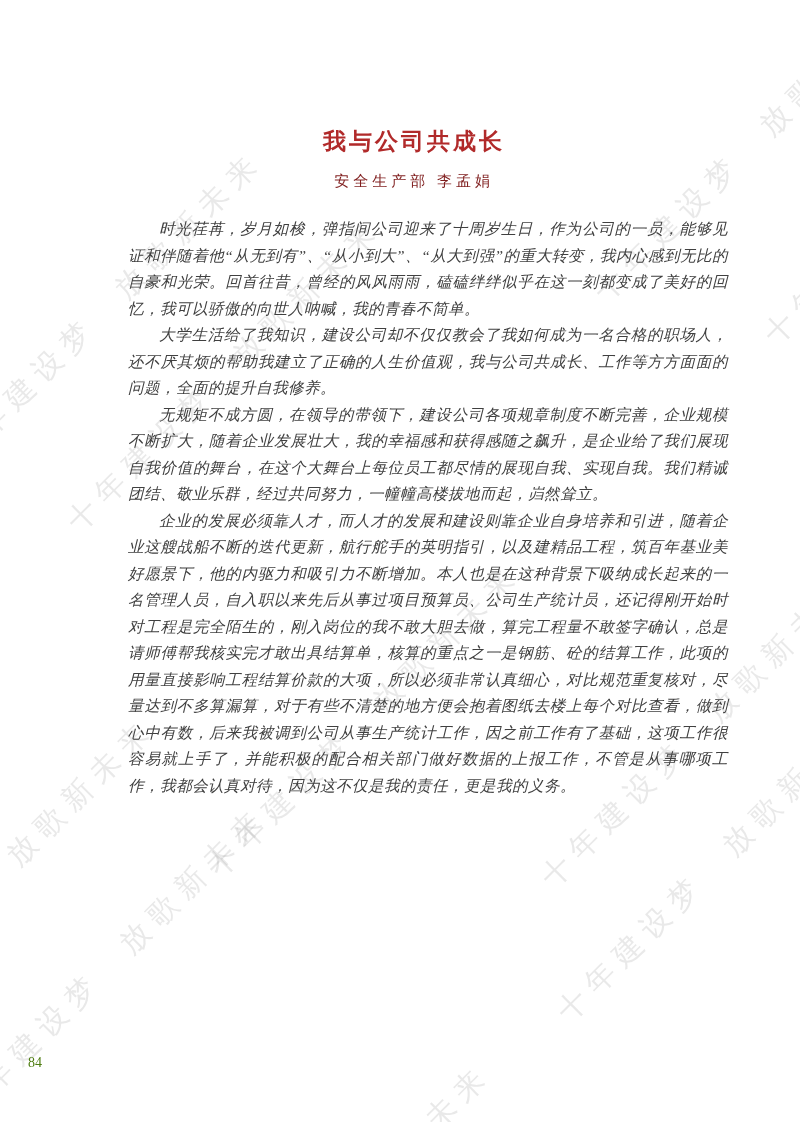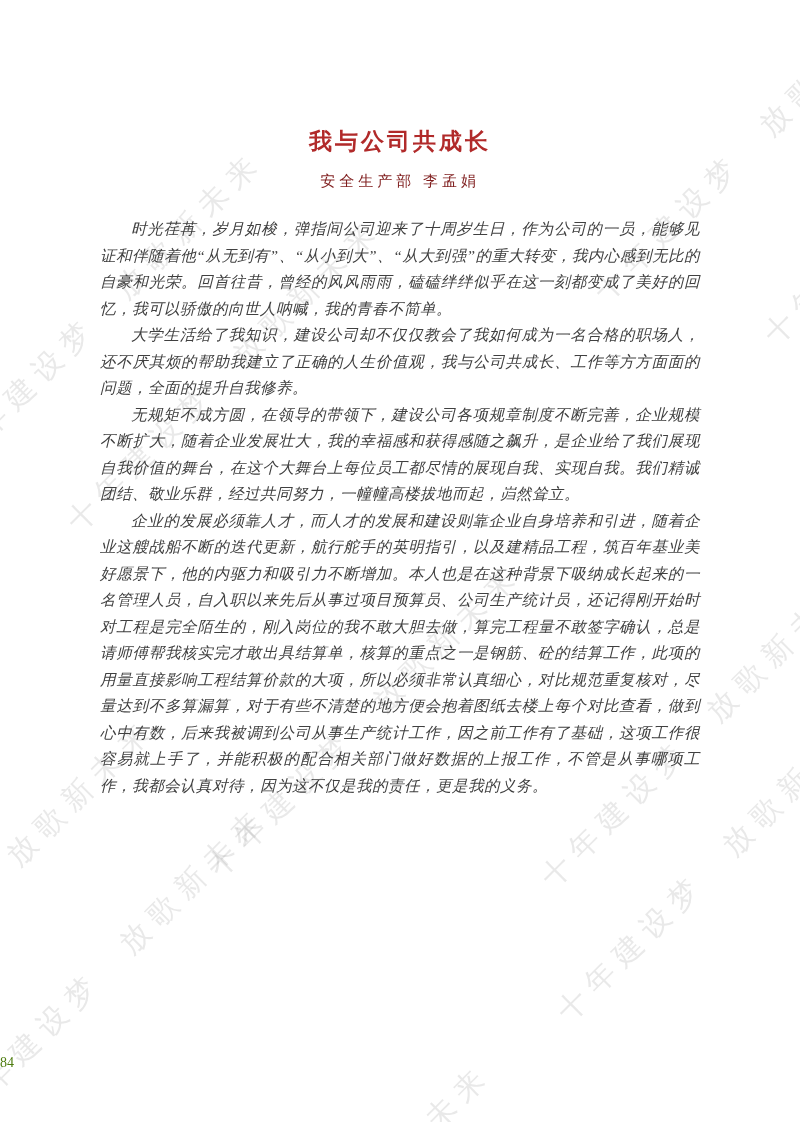--- a/index.html
+++ b/index.html
@@ -23,21 +23,21 @@
     white-space: nowrap;
     font-size: 30px;
     letter-spacing: 9px;
     color: rgba(120,120,120,0.16);
     transform: rotate(-45deg);
     transform-origin: 0 0;
     font-family: "Liberation Serif", "DejaVu Serif", serif;
     user-select: none;
   }
   
-  .content { position: absolute; inset: 0; z-index: 1; }
+  .content { position: absolute; inset: 0; z-index: 1; margin-left: 28px; }
   .title {
     position: absolute;
     left: 0; right: 0;
     top: 126px;
     margin: 0;
     text-align: center;
     font-size: 23px;
     font-weight: bold;
     letter-spacing: 3px;
     color: #b12a2a;

